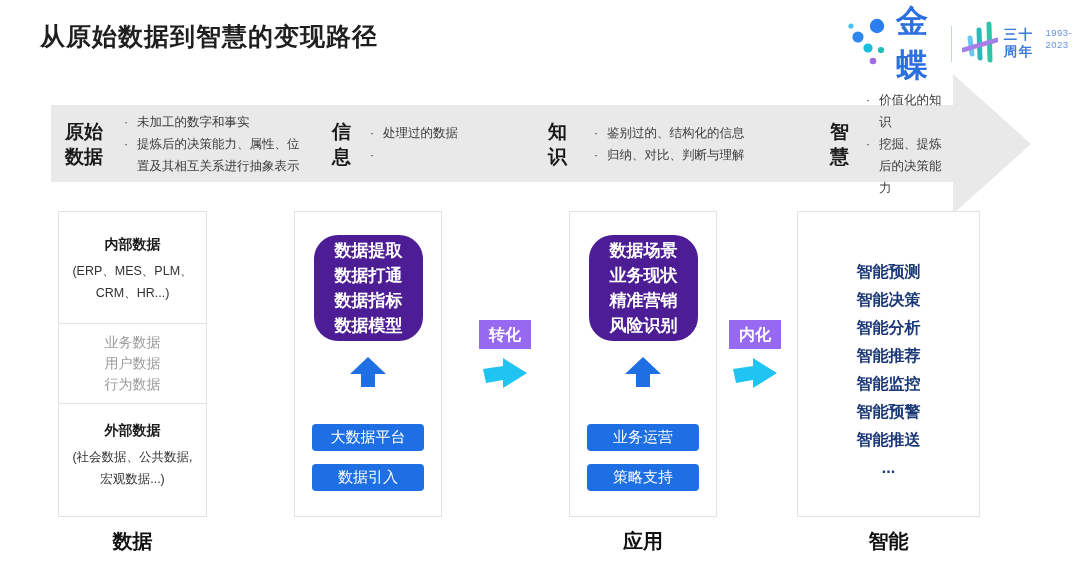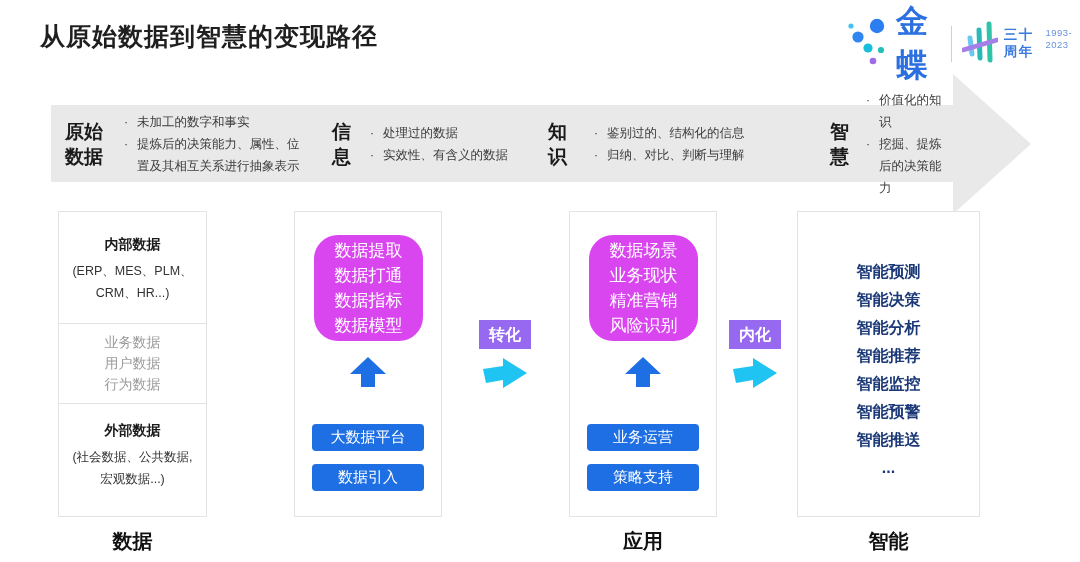--- a/index.html
+++ b/index.html
@@ -45,23 +45,23 @@
   
   .c1-sec{box-sizing:border-box;text-align:center;}
   .c1-sec1{height:111px;padding-top:24px;}
   .c1-sec2{height:80px;border-top:1px solid #E3E3E3;display:flex;align-items:center;justify-content:center;
     color:#9B9B9B;font-size:14px;line-height:21px;white-space:pre-line;}
   .c1-sec3{height:111px;border-top:1px solid #E3E3E3;padding-top:18px;}
   .c1-head{font-size:14px;font-weight:bold;color:#1a1a1a;margin-bottom:6px;}
   .c1-detail{font-size:12.5px;color:#333;line-height:22px;white-space:pre-line;}
 
   
-  .main-box{position:absolute;left:19px;top:23px;width:109px;height:106px;background:#d946ef;border-radius:24px;
+  .main-box{position:absolute;left:19px;top:23px;width:109px;height:106px;background:#4c1d95;border-radius:24px;
     color:#fff;font-size:17px;line-height:25px;display:flex;align-items:center;justify-content:center;
-    text-align:center;white-space:pre-line;}
+    text-align:center;white-space:pre-line;font-weight:bold;}
   .up-arrow{position:absolute;top:145px;left:50%;transform:translateX(-50%);}
   .pill-btn{position:absolute;left:17px;width:112px;height:27px;background:#1E6EE4;border-radius:4px;
     color:#fff;font-size:15px;display:flex;align-items:center;justify-content:center;}
   .btn1{top:212px;} .btn2{top:252px;}
 
   
   .smart-list{width:100%;text-align:center;margin-top:46px;font-size:16px;font-weight:bold;
     color:#1B3877;line-height:28px;white-space:pre-line;}
 
   
@@ -120,21 +120,20 @@
     </div>
     <div class="stage stage2">
       <div class="stage-heading w1">信息</div>
       <div class="stage-bullets">
         <div class="bullet-row">
             <span class="bullet-dot">·</span>
           <span class="bullet-text">处理过的数据</span>
           </div>
         <div class="bullet-row">
             <span class="bullet-dot">·</span>
-          <span class="bullet-text">实效性、有含义的数据</span>
           </div>
       </div>
     </div>
     <div class="stage stage3">
       <div class="stage-heading w1">知识</div>
       <div class="stage-bullets">
         <div class="bullet-row">
             <span class="bullet-dot">·</span>
           <span class="bullet-text">鉴别过的、结构化的信息</span>
           </div>

